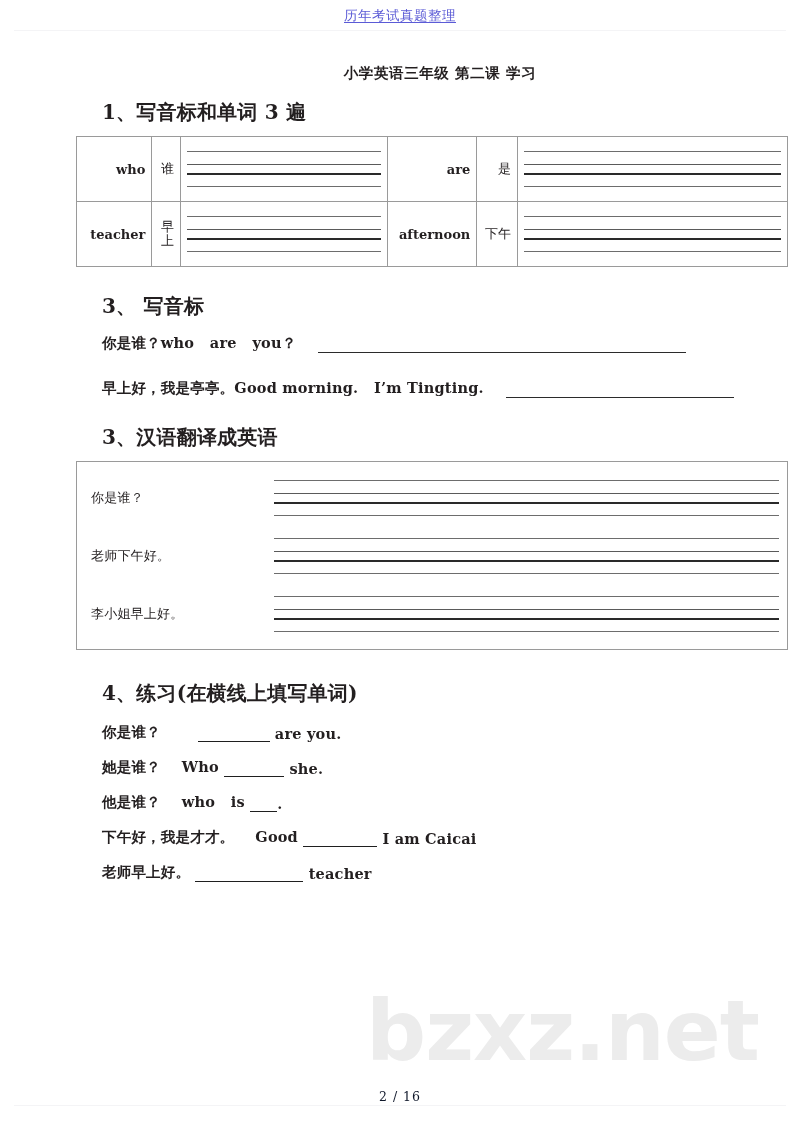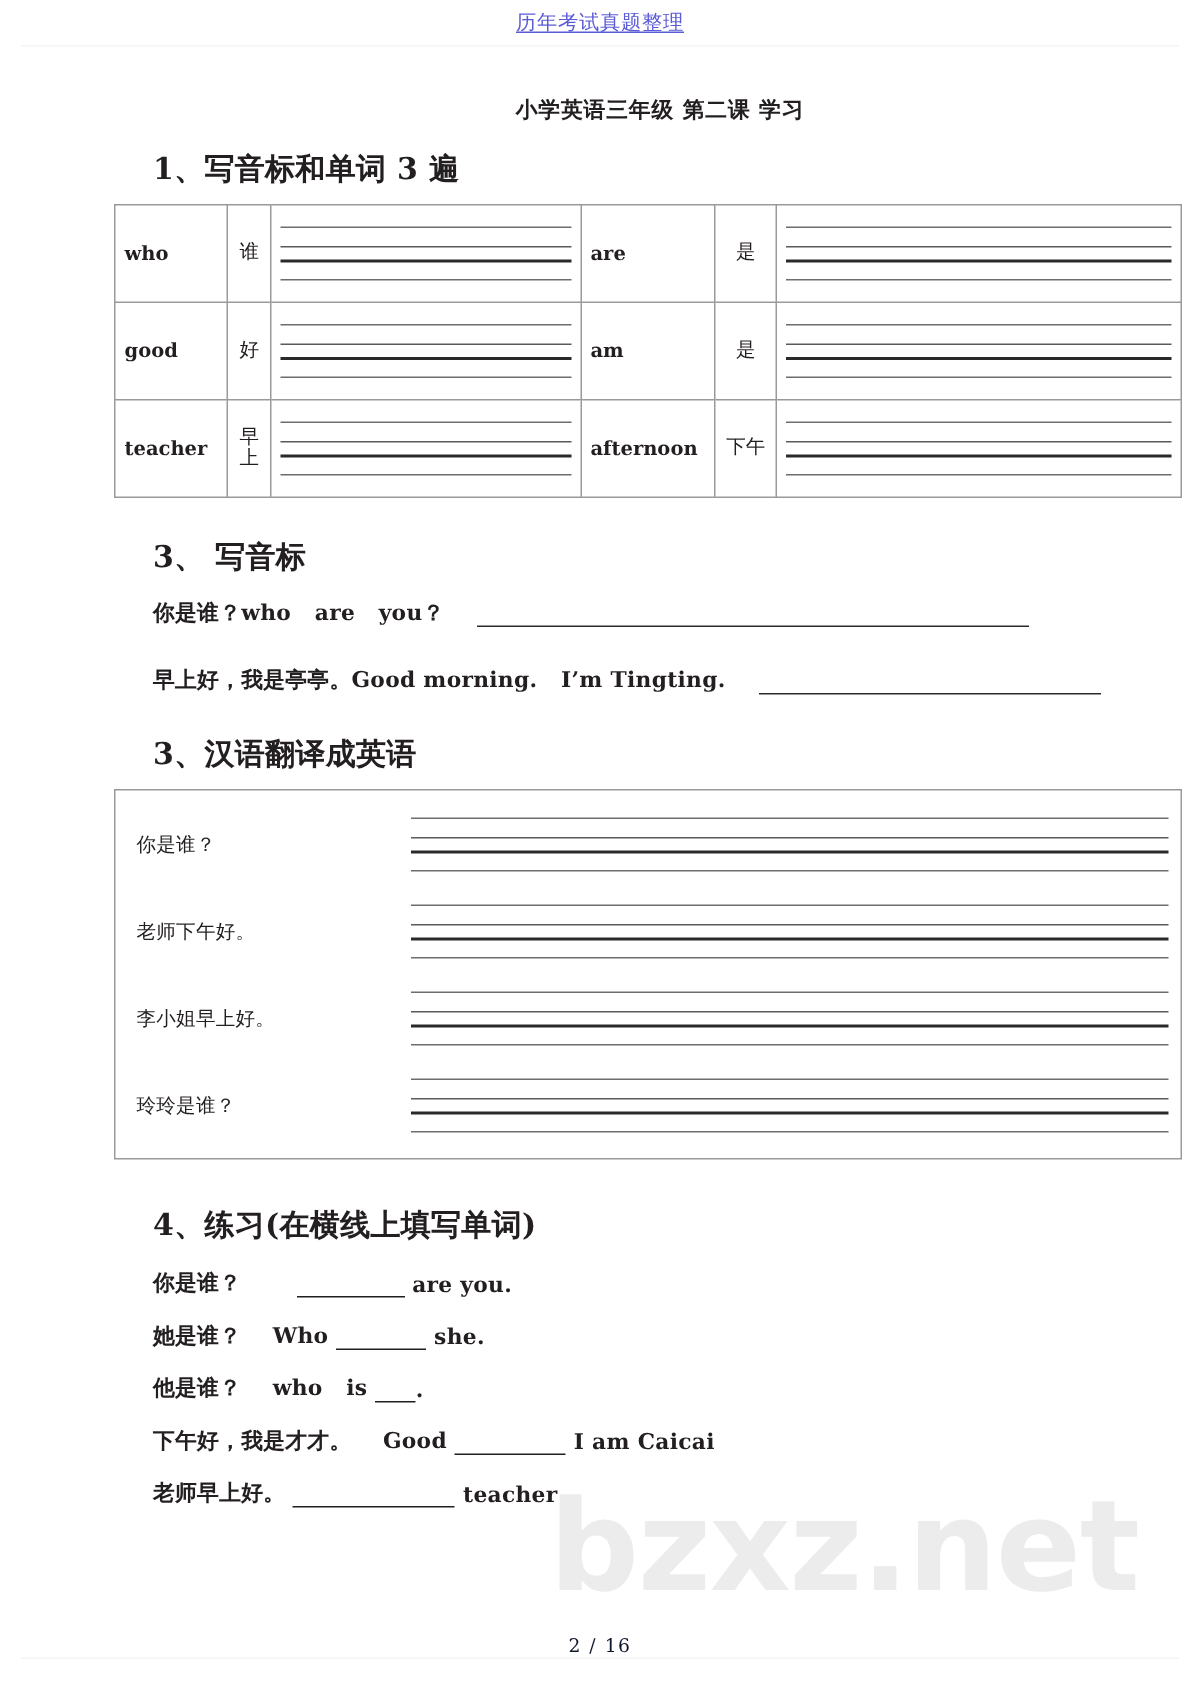--- a/index.html
+++ b/index.html
@@ -101,20 +101,21 @@
     margin: 10px 0 0 8px;
     width: 712px;
     table-layout: fixed;
   }
   table.vocab td {
     border: 1px solid #9a9a9a;
     padding: 0 6px;
     height: 65px;
     vertical-align: middle;
     font-family: "DejaVu Serif", serif;
+    text-align: right;
   }
   td.cw  { width: 74px;  font-size: 13px; font-weight: bold; }
   td.cc  { width: 28px;  font-size: 13px; text-align: center; line-height: 1.05; }
   td.cl  { width: 203px; padding: 0 4px; }
   td.cw2 { width: 88px;  font-size: 13px; font-weight: bold; }
   td.cc2 { width: 40px;  font-size: 13px; text-align: center; line-height: 1.05; }
   td.cl2 { width: 265px; padding: 0 4px; }
 
   
   .phon-list { margin: 14px 0 0 34px; }
@@ -242,42 +243,20 @@
           <td class="cc">谁</td>
           <td class="cl">
             <div class="staff">
               <i class="l1"></i>
                 <i class="l2"></i>
                 <i class="l3"></i>
                 <i class="l4"></i>
             </div>
           </td>
           <td class="cw2">are</td>
-          <td class="cc2">是</td>
-          <td class="cl2">
-            <div class="staff">
-              <i class="l1"></i>
-                <i class="l2"></i>
-                <i class="l3"></i>
-                <i class="l4"></i>
-            </div>
-          </td>
-        </tr>
-        <tr>
-          <td class="cw">good</td>
-          <td class="cc">好</td>
-          <td class="cl">
-            <div class="staff">
-              <i class="l1"></i>
-                <i class="l2"></i>
-                <i class="l3"></i>
-                <i class="l4"></i>
-            </div>
-          </td>
-          <td class="cw2">am</td>
           <td class="cc2">是</td>
           <td class="cl2">
             <div class="staff">
               <i class="l1"></i>
                 <i class="l2"></i>
                 <i class="l3"></i>
                 <i class="l4"></i>
             </div>
           </td>
         </tr>
@@ -348,31 +327,20 @@
         <div class="zh">李小姐早上好。</div>
         <div class="st">
           <div class="staff">
             <i class="l1"></i>
               <i class="l2"></i>
               <i class="l3"></i>
               <i class="l4"></i>
           </div>
         </div>
       </div>
-      <div class="trans-row">
-        <div class="zh">玲玲是谁？</div>
-        <div class="st">
-          <div class="staff">
-            <i class="l1"></i>
-              <i class="l2"></i>
-              <i class="l3"></i>
-              <i class="l4"></i>
-          </div>
-        </div>
-      </div>
     </div>
 
     <div class="sec-head" style="margin-top:30px">4、练习(在横线上填写单词)</div>
 
     <div class="drill-list">
       <div class="drill-row">
         <span class="lead">你是谁？       </span>
         <span class="gap g-lg"></span>
         <span class="tail"> are you.</span>
       </div>

